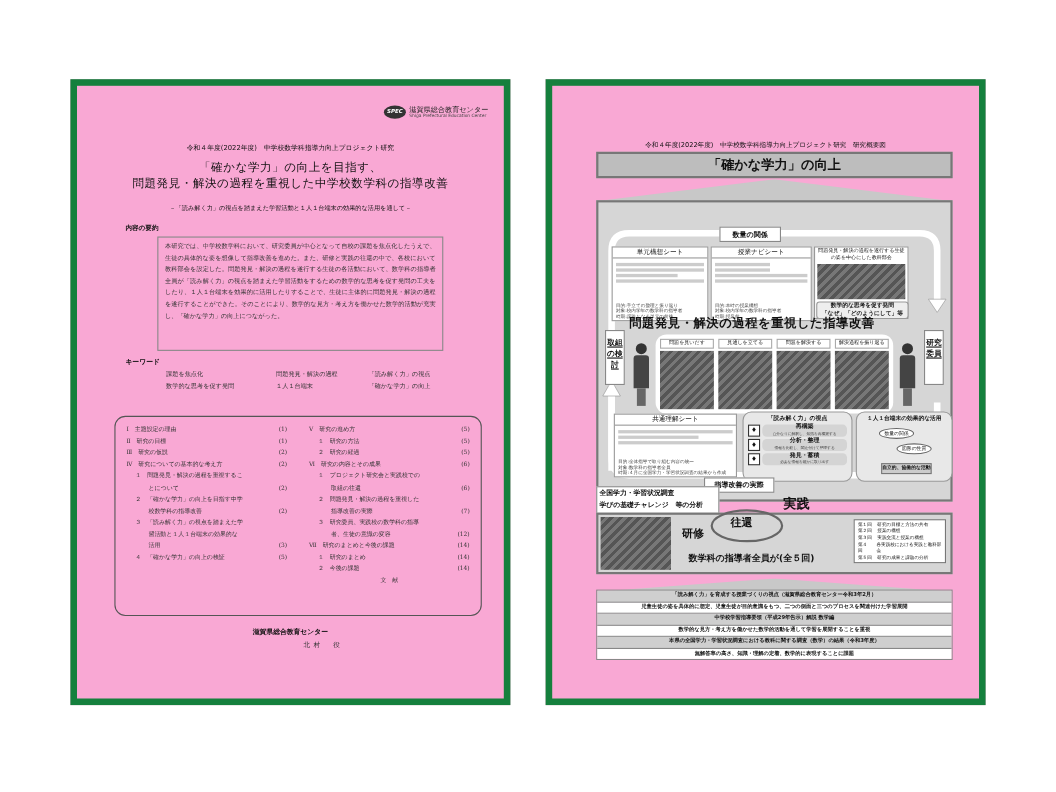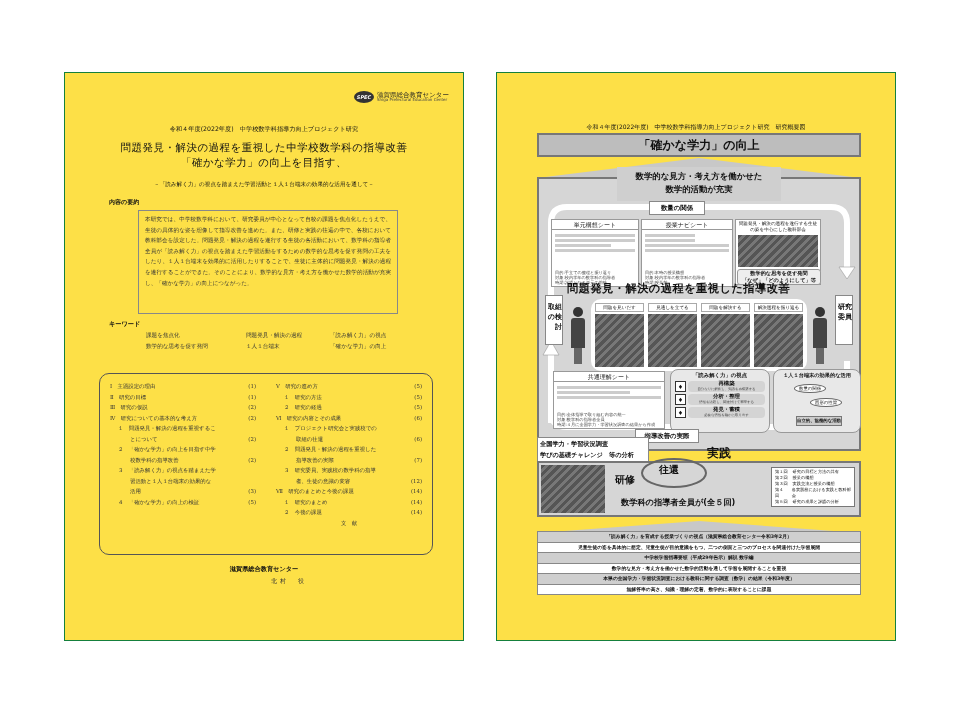--- a/index.html
+++ b/index.html
@@ -2,21 +2,21 @@
 <html><head>
 <meta charset="utf-8">
 <style>
   * { box-sizing: border-box; margin: 0; padding: 0; }
   body {
     width: 960px; height: 720px; background: #ffffff; position: relative;
     font-family: "DejaVu Sans", "Liberation Sans", sans-serif; color: #111;
     overflow: hidden;
   }
   .page {
-    position: absolute; border: 1px solid #15803d; background: #fde047;
+    position: absolute; border: 6px solid #15803d; background: #f9a8d4;
   }
   #page-left { left: 64px; top: 72px; width: 400px; height: 569px; }
   #page-right { left: 496px; top: 72px; width: 400px; height: 569px; }
 
   
   .logo { position: absolute; right: 14px; top: 18px; display: flex; align-items: center; gap: 3px; }
   .logo-mark { width: 20px; height: 12px; border-radius: 50%; background: #333; color: #fff;
     font-size: 5px; font-weight: bold; display: flex; align-items: center; justify-content: center; font-style: italic; }
   .logo-text { display: flex; flex-direction: column; line-height: 1.05; }
   .logo-jp { font-size: 6.5px; color: #222; }
@@ -54,21 +54,21 @@
   .r-banner { position: absolute; top: 60px; left: 40px; width: 324px; height: 24px; background: #bdbdbd;
     border: 2px solid #777; font-size: 12px; font-weight: bold; text-align: center; line-height: 20px; }
   .r-tri { position: absolute; top: 85px; left: 40px; width: 324px; height: 20px; }
   .r-main { position: absolute; top: 104px; left: 40px; width: 324px; height: 274px; background: #d6d6d6; border: 2px solid #777; }
   .r-act { position: absolute; top: 94px; left: 120px; width: 164px; height: 34px; background: #cfcfcf;
     font-size: 8.4px; font-weight: bold; text-align: center; line-height: 13px; padding-top: 3px; }
 
   .r-flow-label { position: absolute; background: #fff; border: 1px solid #888; font-size: 6.4px; font-weight: bold;
     text-align: center; }
   .r-side { position: absolute; width: 18px; background: #fff; border: 1px solid #888; font-size: 7px; font-weight: bold;
-    text-align: right; line-height: 10px; padding-top: 6px; }
+    text-align: center; line-height: 10px; padding-top: 6px; text-decoration: underline; }
 
   .r-card { position: absolute; background: #fff; border: 1px solid #999; }
   .r-card-h { font-size: 6px; text-align: center; border-bottom: 1px solid #999; line-height: 9px; }
   .r-card-lines { padding: 2px 3px; }
   .r-card-lines div { height: 3px; background: #ccc; margin: 2px 0; }
   .r-card-foot { position: absolute; bottom: 1px; left: 3px; font-size: 4.2px; line-height: 5px; color: #444; }
 
   .r-photo { background: repeating-linear-gradient(135deg, #555 0 3px, #777 3px 6px); }
   .r-question { position: absolute; background: #eee; border: 1px solid #999; border-radius: 3px; font-size: 5.2px;
     font-weight: bold; text-align: center; line-height: 7px; }
@@ -127,22 +127,22 @@
 <div class="page" id="page-left">
   <div class="logo">
     <div class="logo-mark">SPEC</div>
     <div class="logo-text">
       <span class="logo-jp">滋賀県総合教育センター</span>
       <span class="logo-en">Shiga Prefectural Education Center</span>
     </div>
   </div>
   <div class="l-project">令和４年度(2022年度)　中学校数学科指導力向上プロジェクト研究</div>
   <div class="l-title">
+    <div>「確かな学力」の向上を目指す、</div>
     <div>問題発見・解決の過程を重視した中学校数学科の指導改善</div>
-    <div>「確かな学力」の向上を目指す、</div>
   </div>
   <div class="l-subtitle">－「読み解く力」の視点を踏まえた学習活動と１人１台端末の効果的な活用を通して－</div>
   <div class="l-summary-h">内容の要約</div>
   <div class="l-summary-box">本研究では、中学校数学科において、研究委員が中心となって自校の課題を焦点化したうえで、生徒の具体的な姿を想像して指導改善を進めた。また、研修と実践の往還の中で、各校において教科部会を設定した。問題発見・解決の過程を遂行する生徒の各活動において、数学科の指導者全員が「読み解く力」の視点を踏まえた学習活動をするための数学的な思考を促す発問の工夫をしたり、１人１台端末を効果的に活用したりすることで、生徒に主体的に問題発見・解決の過程を遂行することができた。そのことにより、数学的な見方・考え方を働かせた数学的活動が充実し、「確かな学力」の向上につながった。</div>
   <div class="l-kw-h">キーワード</div>
   <div class="l-kw-grid">
     <span>課題を焦点化</span>
     <span>問題発見・解決の過程</span>
     <span>「読み解く力」の視点</span>
     <span>数学的な思考を促す発問</span>
@@ -266,24 +266,20 @@
 
 <div class="page" id="page-right">
   <div class="r-project">令和４年度(2022年度)　中学校数学科指導力向上プロジェクト研究　研究概要図</div>
   <div class="r-banner">「確かな学力」の向上</div>
 
   <svg class="r-tri" viewBox="0 0 324 20" preserveAspectRatio="none">
     <polygon points="0,20 162,0 324,20" fill="#c8c8c8"></polygon>
   </svg>
 
   <div class="r-main"></div>
-  <div class="r-act">
-    <div>数学的な見方・考え方を働かせた</div>
-    <div>数学的活動が充実</div>
-  </div>
 
   <svg style="position:absolute;left:44px;top:128px;width:316px;height:232px" viewBox="0 0 316 232">
     <path d="M10,222 L10,22 Q10,6 26,6 L290,6 Q306,6 306,22 L306,70" fill="none" stroke="#fff" stroke-width="6"></path>
     <polygon points="298,66 314,66 306,78" fill="#fff" stroke="#888" stroke-width="0.5"></polygon>
     <path d="M306,160 L306,210 Q306,226 290,226 L26,226 Q10,226 10,210 L10,150" fill="none" stroke="#fff" stroke-width="6"></path>
     <polygon points="2,154 18,154 10,140" fill="#fff" stroke="#888" stroke-width="0.5"></polygon>
   </svg>
 
   <div class="r-flow-label" style="top:128px;left:152px;width:56px;height:14px;line-height:12px">数量の関係</div>
 

